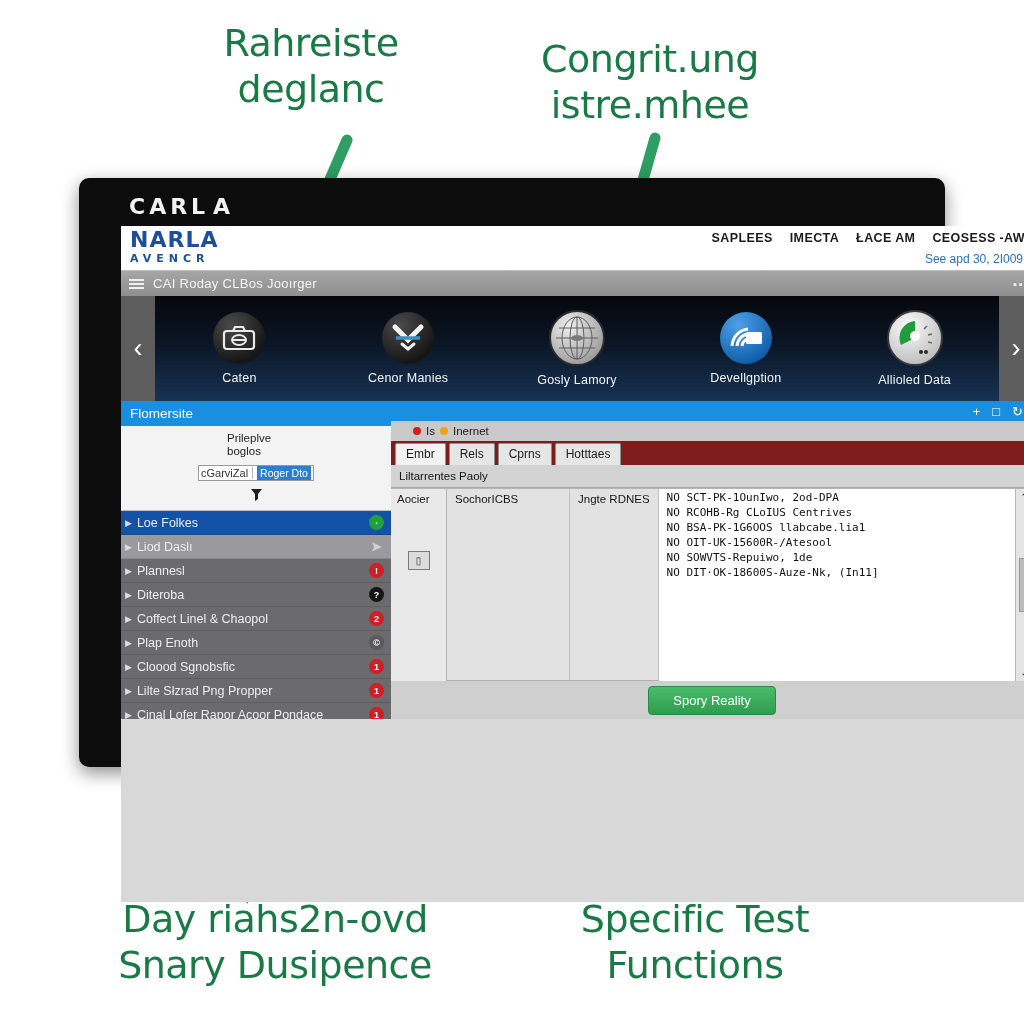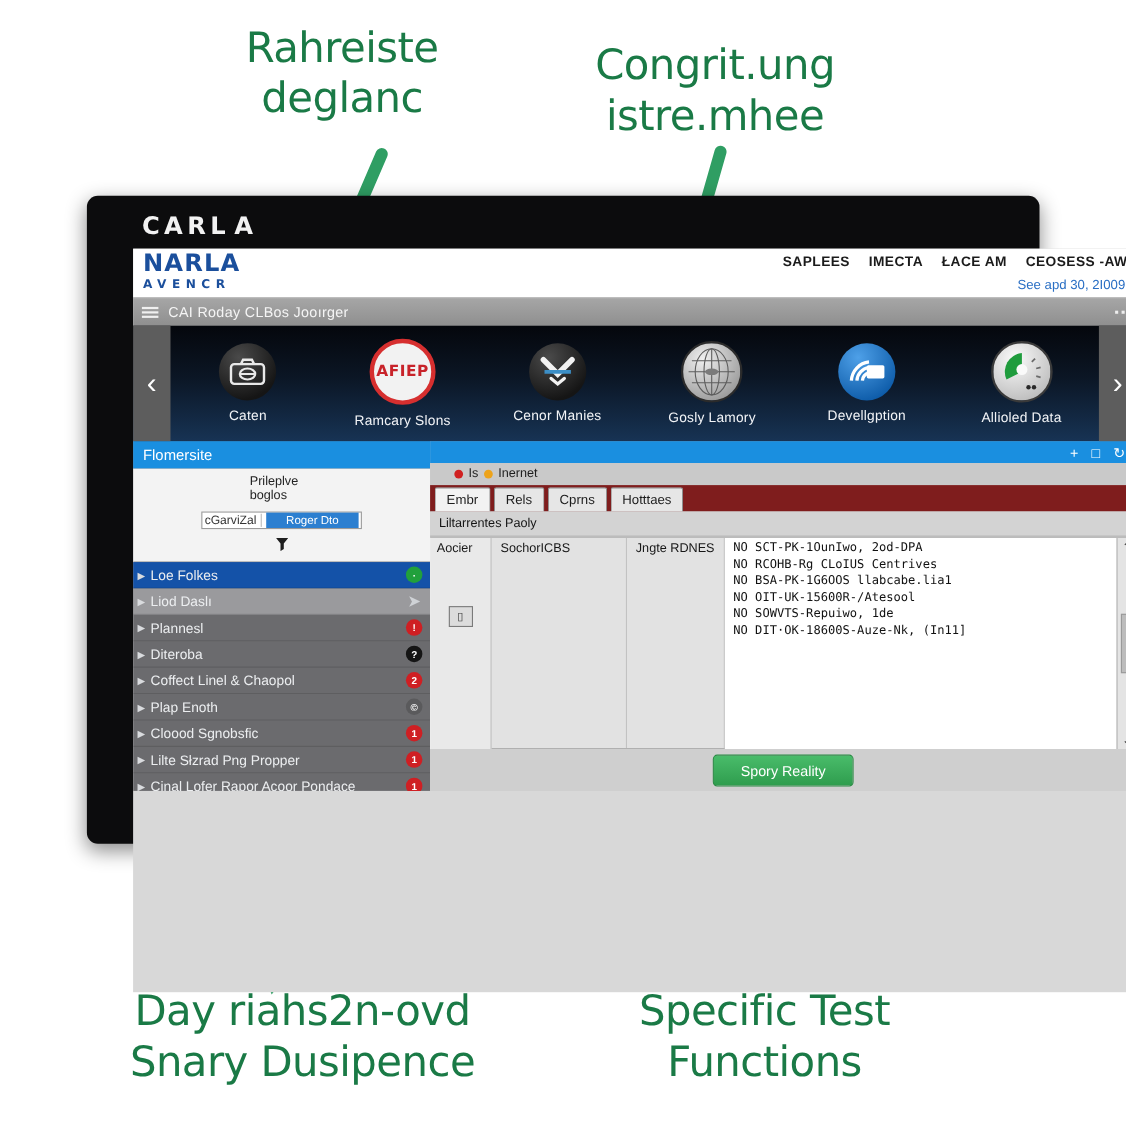--- a/index.html
+++ b/index.html
@@ -114,21 +114,21 @@
   
   #workspace{height:318px;display:flex;background:#cfcfcf;}
 
   
   #left-panel{width:270px;flex:0 0 270px;background:#6b6b6e;display:flex;flex-direction:column;}
   #lp-title{background:#1a8fe0;color:#fff;font-size:13.5px;padding:5px 9px;}
   #lp-filter{background:#f3f3f3;display:flex;align-items:center;padding:6px 7px;gap:7px;border-bottom:1px solid #bdbdbd;flex-direction:column;}
   #lp-filter-label{font-size:11.5px;color:#222;line-height:1.15;width:58px;}
   #lp-filter-box{flex:1;background:#fff;border:1px solid #9a9a9a;height:19px;display:flex;align-items:center;gap:4px;padding:0 2px;}
   #lp-filter-value{font-size:11px;color:#333;border-right:1px solid #bbb;padding-right:4px;}
-  #lp-filter-chip{background:#2c7fd0;color:#fff;font-size:10.5px;padding:1px 18px;}
+  #lp-filter-chip{background:#2c7fd0;color:#fff;font-size:10.5px;padding:1px 3px;}
   #lp-funnel{width:15px;text-align:center;color:#222;font-size:14px;}
   #lp-tree{flex:1;overflow:hidden;}
   .tree-row{
     display:flex;align-items:center;height:23px;padding:0 7px 0 4px;
     color:#eceef0;font-size:12.5px;border-bottom:1px solid rgba(0,0,0,.12);
   }
   .tree-row .caret{font-size:9px;margin-right:5px;color:#d9dbde;}
   .tree-row .t-label{flex:1;white-space:nowrap;overflow:hidden;}
   .badge{width:15px;height:15px;border-radius:50%;display:flex;align-items:center;justify-content:center;
     font-size:9px;color:#fff;font-weight:700;}
@@ -246,26 +246,20 @@
             <svg width="34" height="26" viewBox="0 0 34 26">
               <rect x="2" y="6" width="30" height="18" rx="3" fill="none" stroke="#e9e9e9" stroke-width="2.2"></rect>
               <path d="M11 6 L13 2 L21 2 L23 6" fill="none" stroke="#e9e9e9" stroke-width="2.2"></path>
               <ellipse cx="17" cy="15" rx="7" ry="5" fill="none" stroke="#e9e9e9" stroke-width="2"></ellipse>
               <path d="M11 15 h12" stroke="#e9e9e9" stroke-width="2"></path>
             </svg>
           </div>
           <div class="car-label">Caten</div>
         </div>
 
-        <div class="car-item">
-          <div class="car-circle ic-red">
-            <span class="txt">AFIEP</span>
-          </div>
-          <div class="car-label">Ramcary Slons</div>
-        </div>
 
         <div class="car-item">
           <div class="car-circle ic-dark">
             <svg width="36" height="30" viewBox="0 0 36 30">
               <path d="M5 4 L18 17 L31 4" fill="none" stroke="#f2f2f2" stroke-width="5" stroke-linecap="round"></path>
               <path d="M6 15 h24" stroke="#3c8fc7" stroke-width="3.5"></path>
               <path d="M12 21 L18 26 L24 21" fill="none" stroke="#f2f2f2" stroke-width="3" stroke-linecap="round"></path>
             </svg>
           </div>
           <div class="car-label">Cenor Manies</div>

